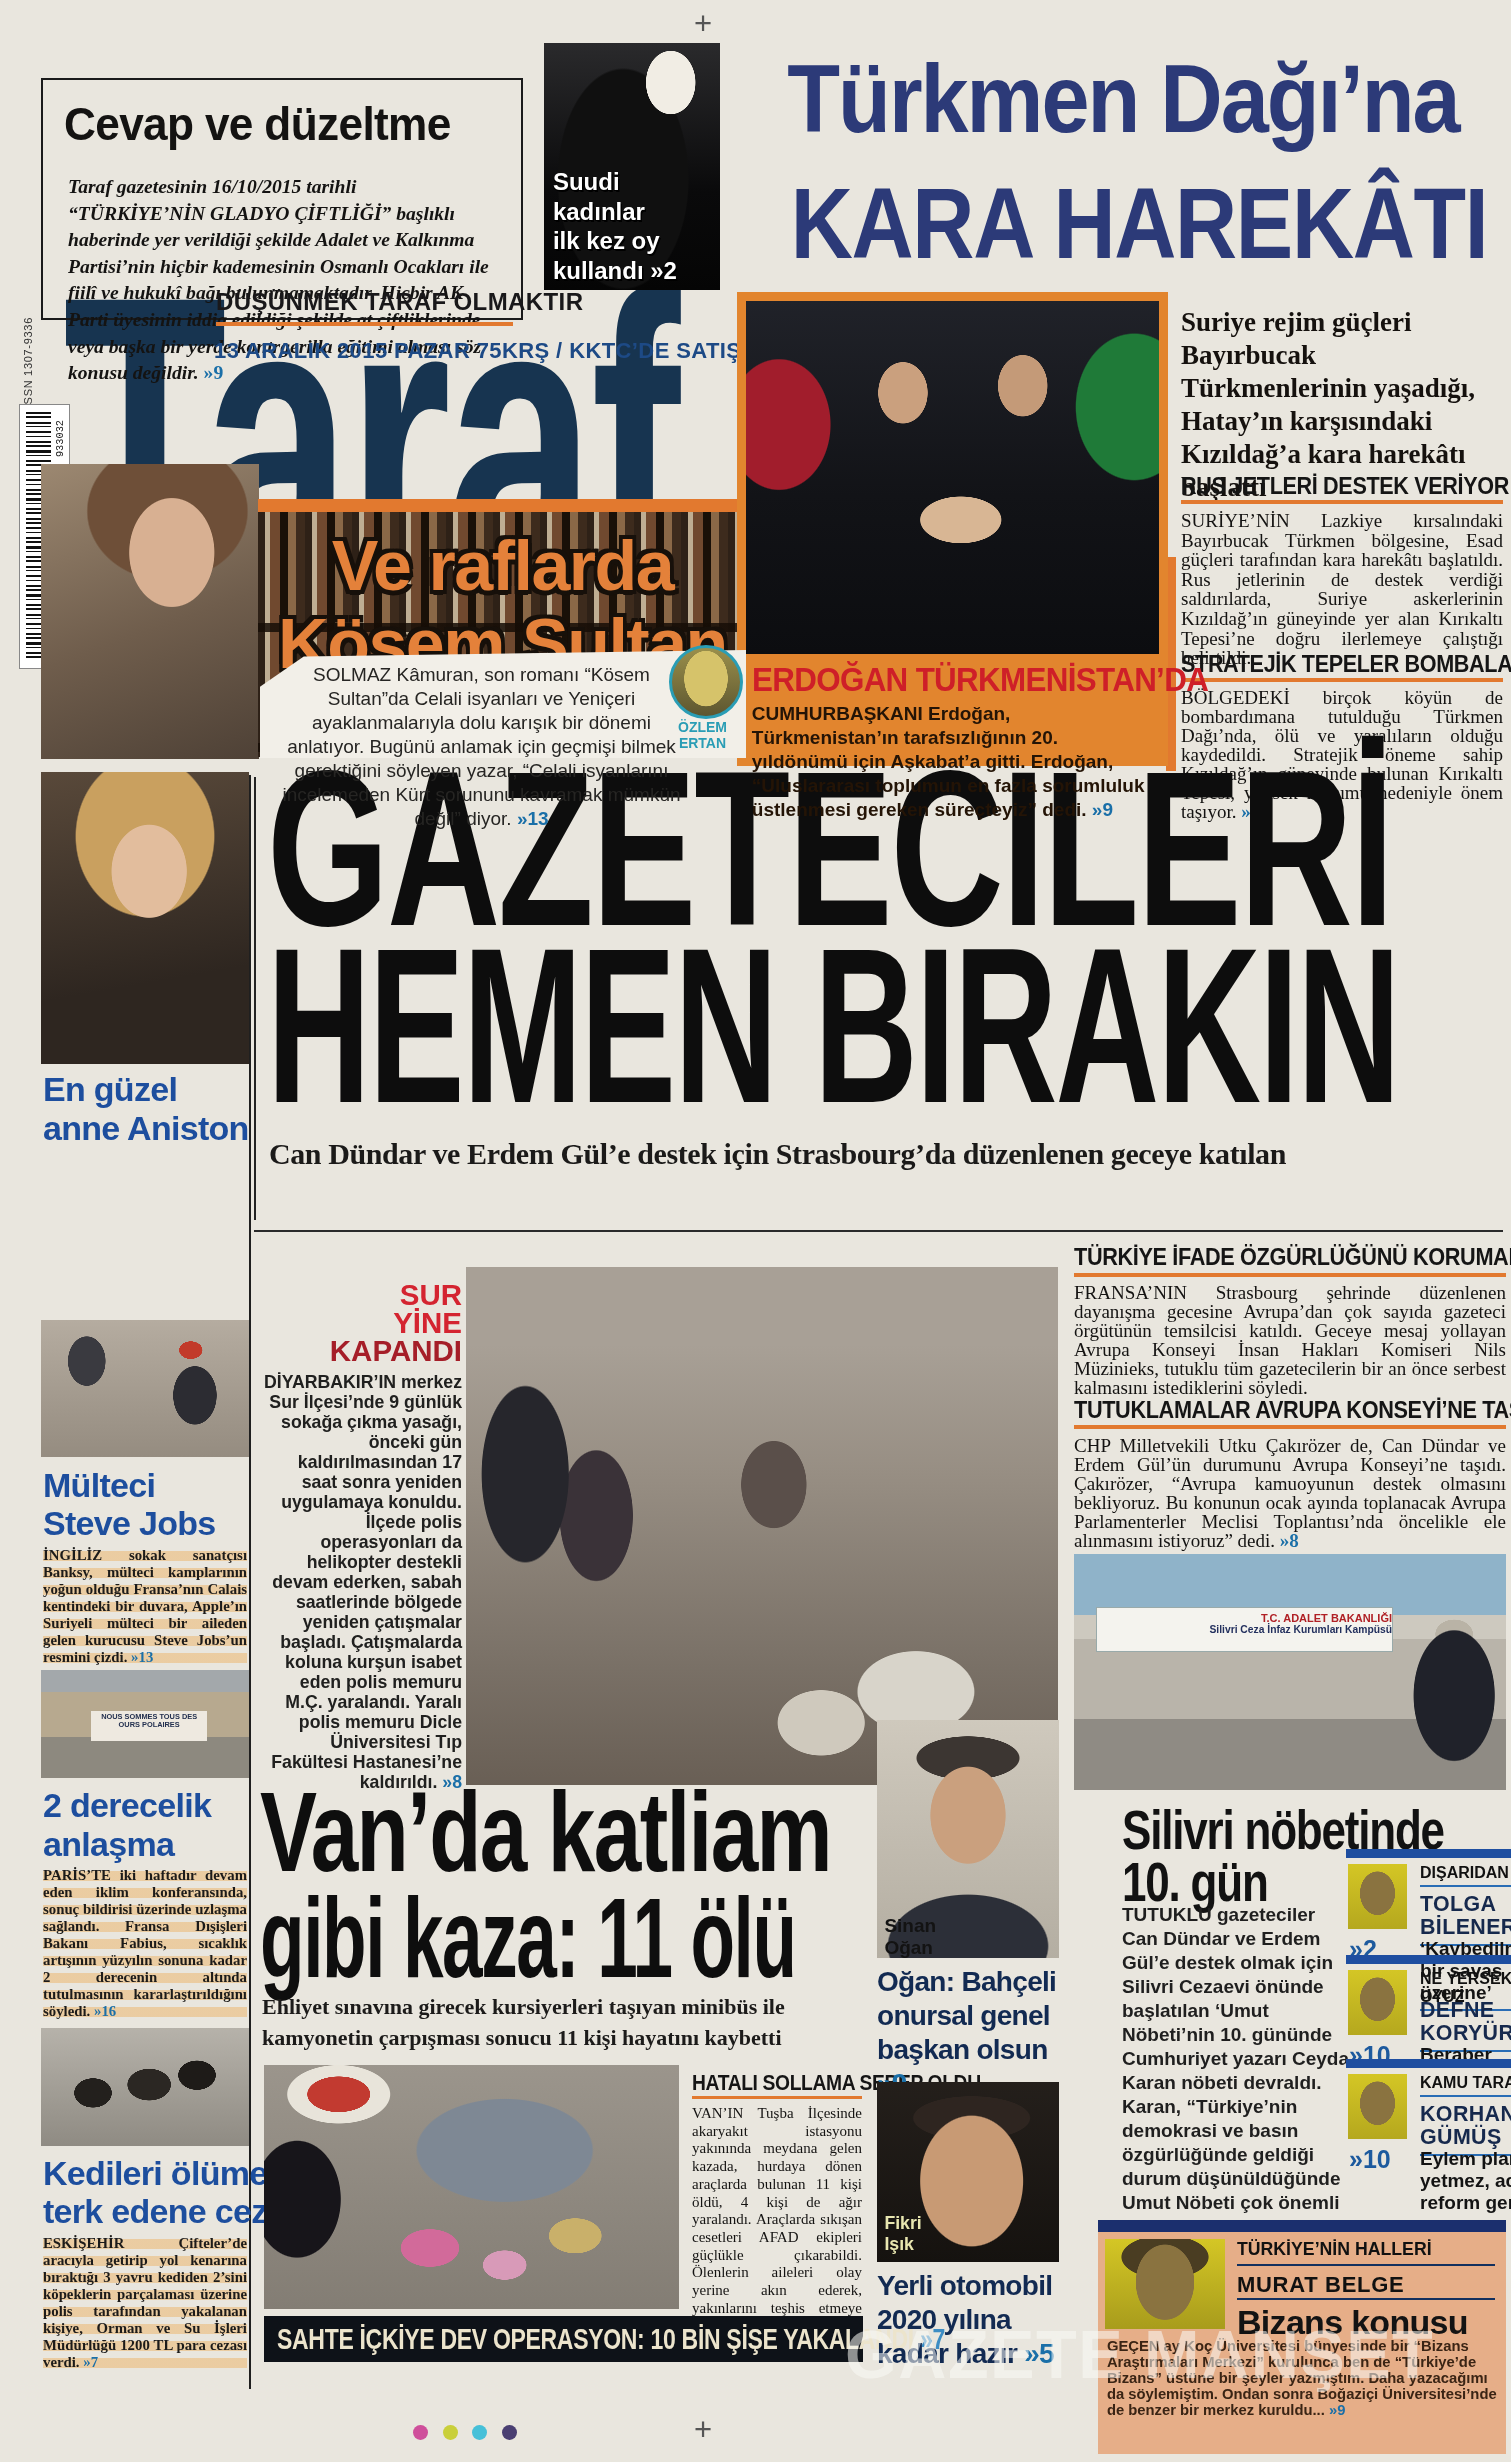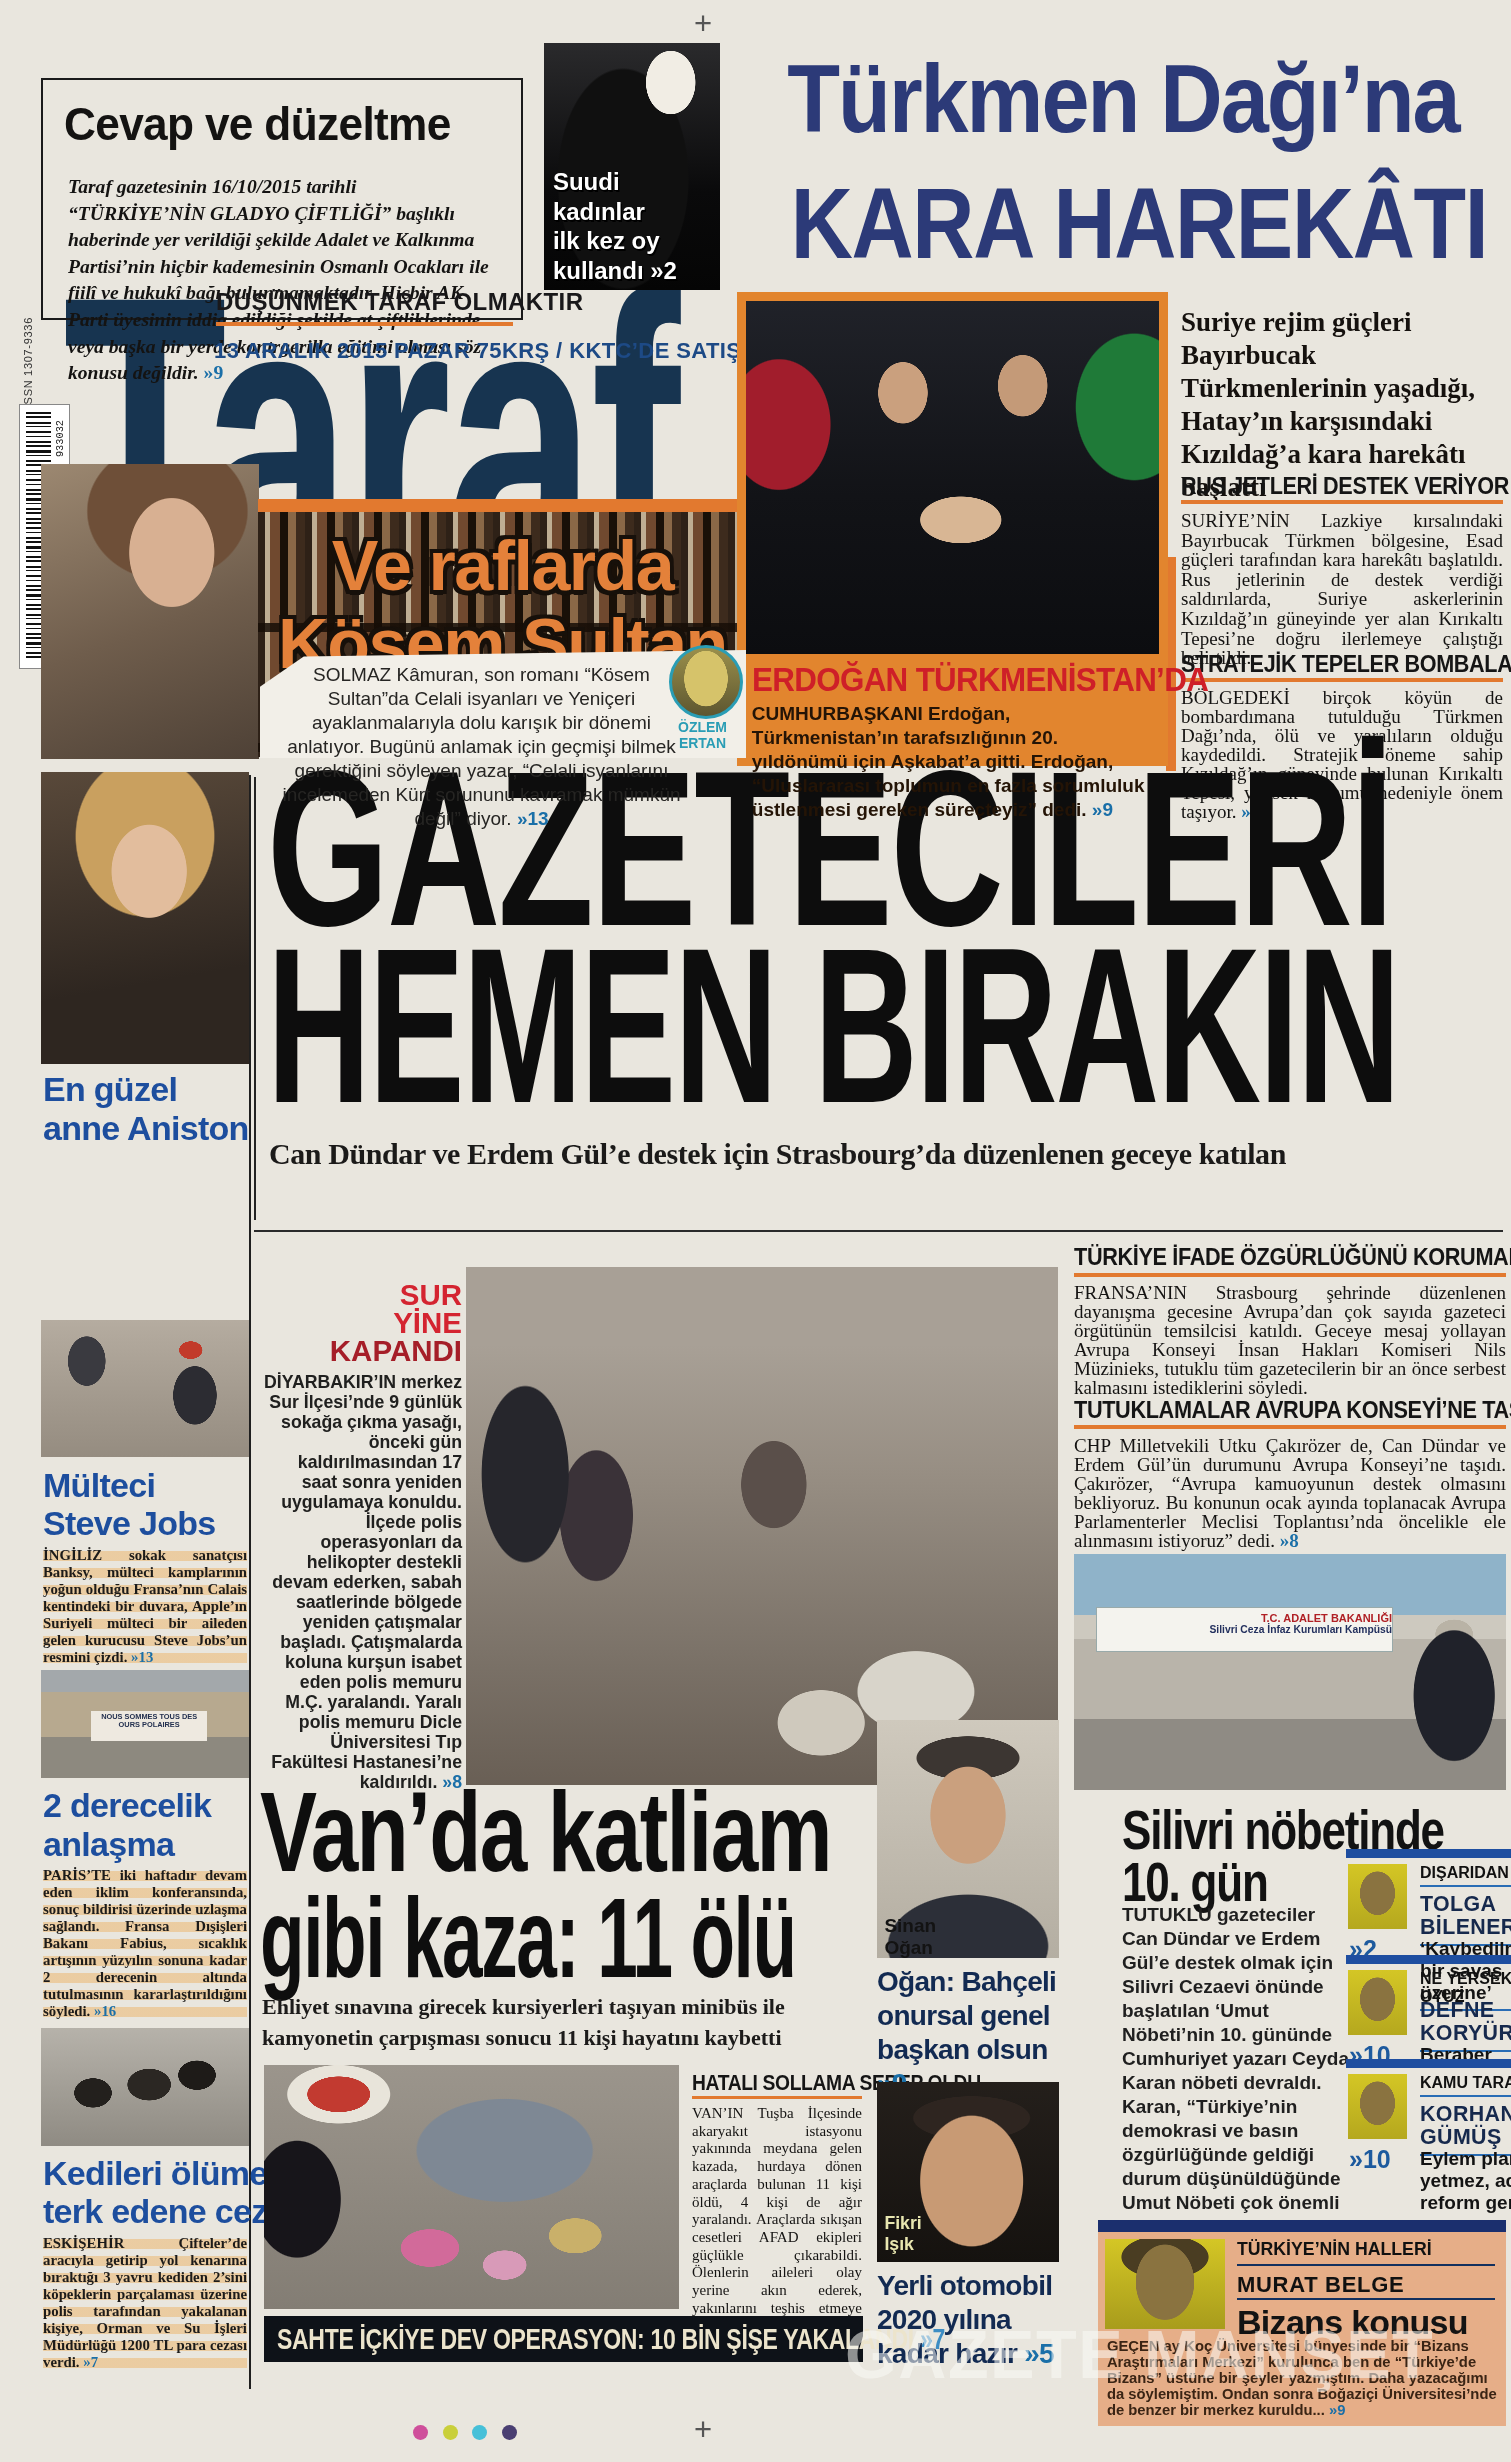--- a/index.html
+++ b/index.html
@@ -175,21 +175,21 @@
   .colphoto{position:absolute;left:1.5px;top:14.8px;width:59px;height:65px;background:
       radial-gradient(17.7px 22px at 50% 45%,#8a7340 0 98%,transparent),linear-gradient(#d4c625,#b5a81e);}
   .colrubric{position:absolute;left:74px;top:14.8px;font-size:16px;font-weight:bold;color:#111;
       border-bottom:2.2px solid #2a6db5;padding-bottom:3px;width:124px;}
   .colname1{position:absolute;left:74px;top:43px;font-size:21.4px;font-weight:bold;color:#16294d;letter-spacing:0.4px;}
   .colname2{position:absolute;left:74px;top:66px;font-size:21.4px;font-weight:bold;color:#16294d;letter-spacing:0.4px;
       border-bottom:2.2px solid #2a6db5;padding-bottom:4.4px;width:124px;}
   .colref{position:absolute;left:3px;top:86px;font-size:25px;font-weight:bold;color:#1d5a9e;}
   .coltitle{position:absolute;left:74px;top:89px;width:127px;font-size:19px;line-height:22px;font-weight:bold;color:#131313;}
   
-  #belge-box{left:1098px;top:2220px;width:408px;height:206px;background:#e6ae88;}
+  #belge-box{left:1098px;top:2220px;width:408px;height:234px;background:#e6ae88;}
   #belge-bar{position:absolute;left:0;top:0;width:100%;height:11.8px;background:#1b2f6e;}
   #belge-photo{position:absolute;left:7.4px;top:19px;width:120px;height:90px;background:
       radial-gradient(29.5px 38px at 50% 48%,#8a7340 0 98%,transparent),
       radial-gradient(44px 22px at 50% 20%,#4a3d22 0 98%,transparent),linear-gradient(#d4c625,#a89c1c);}
   #belge-rubric{position:absolute;left:139px;top:19px;font-size:17.7px;font-weight:bold;color:#111;}
   #belge-rule1{position:absolute;left:139px;top:44px;width:258px;height:2.2px;background:#13305e;}
   #belge-name{position:absolute;left:139px;top:52px;font-size:22px;font-weight:bold;color:#111;letter-spacing:0.7px;}
   #belge-rule2{position:absolute;left:139px;top:78px;width:258px;height:2.2px;background:#13305e;}
   #belge-h{position:absolute;left:139px;top:83px;font-size:34px;font-weight:bold;color:#131313;letter-spacing:-0.7px;}
   #belge-b{position:absolute;left:8.9px;top:118px;width:393px;font-size:14.8px;line-height:16px;font-weight:bold;color:#3a2414;}

